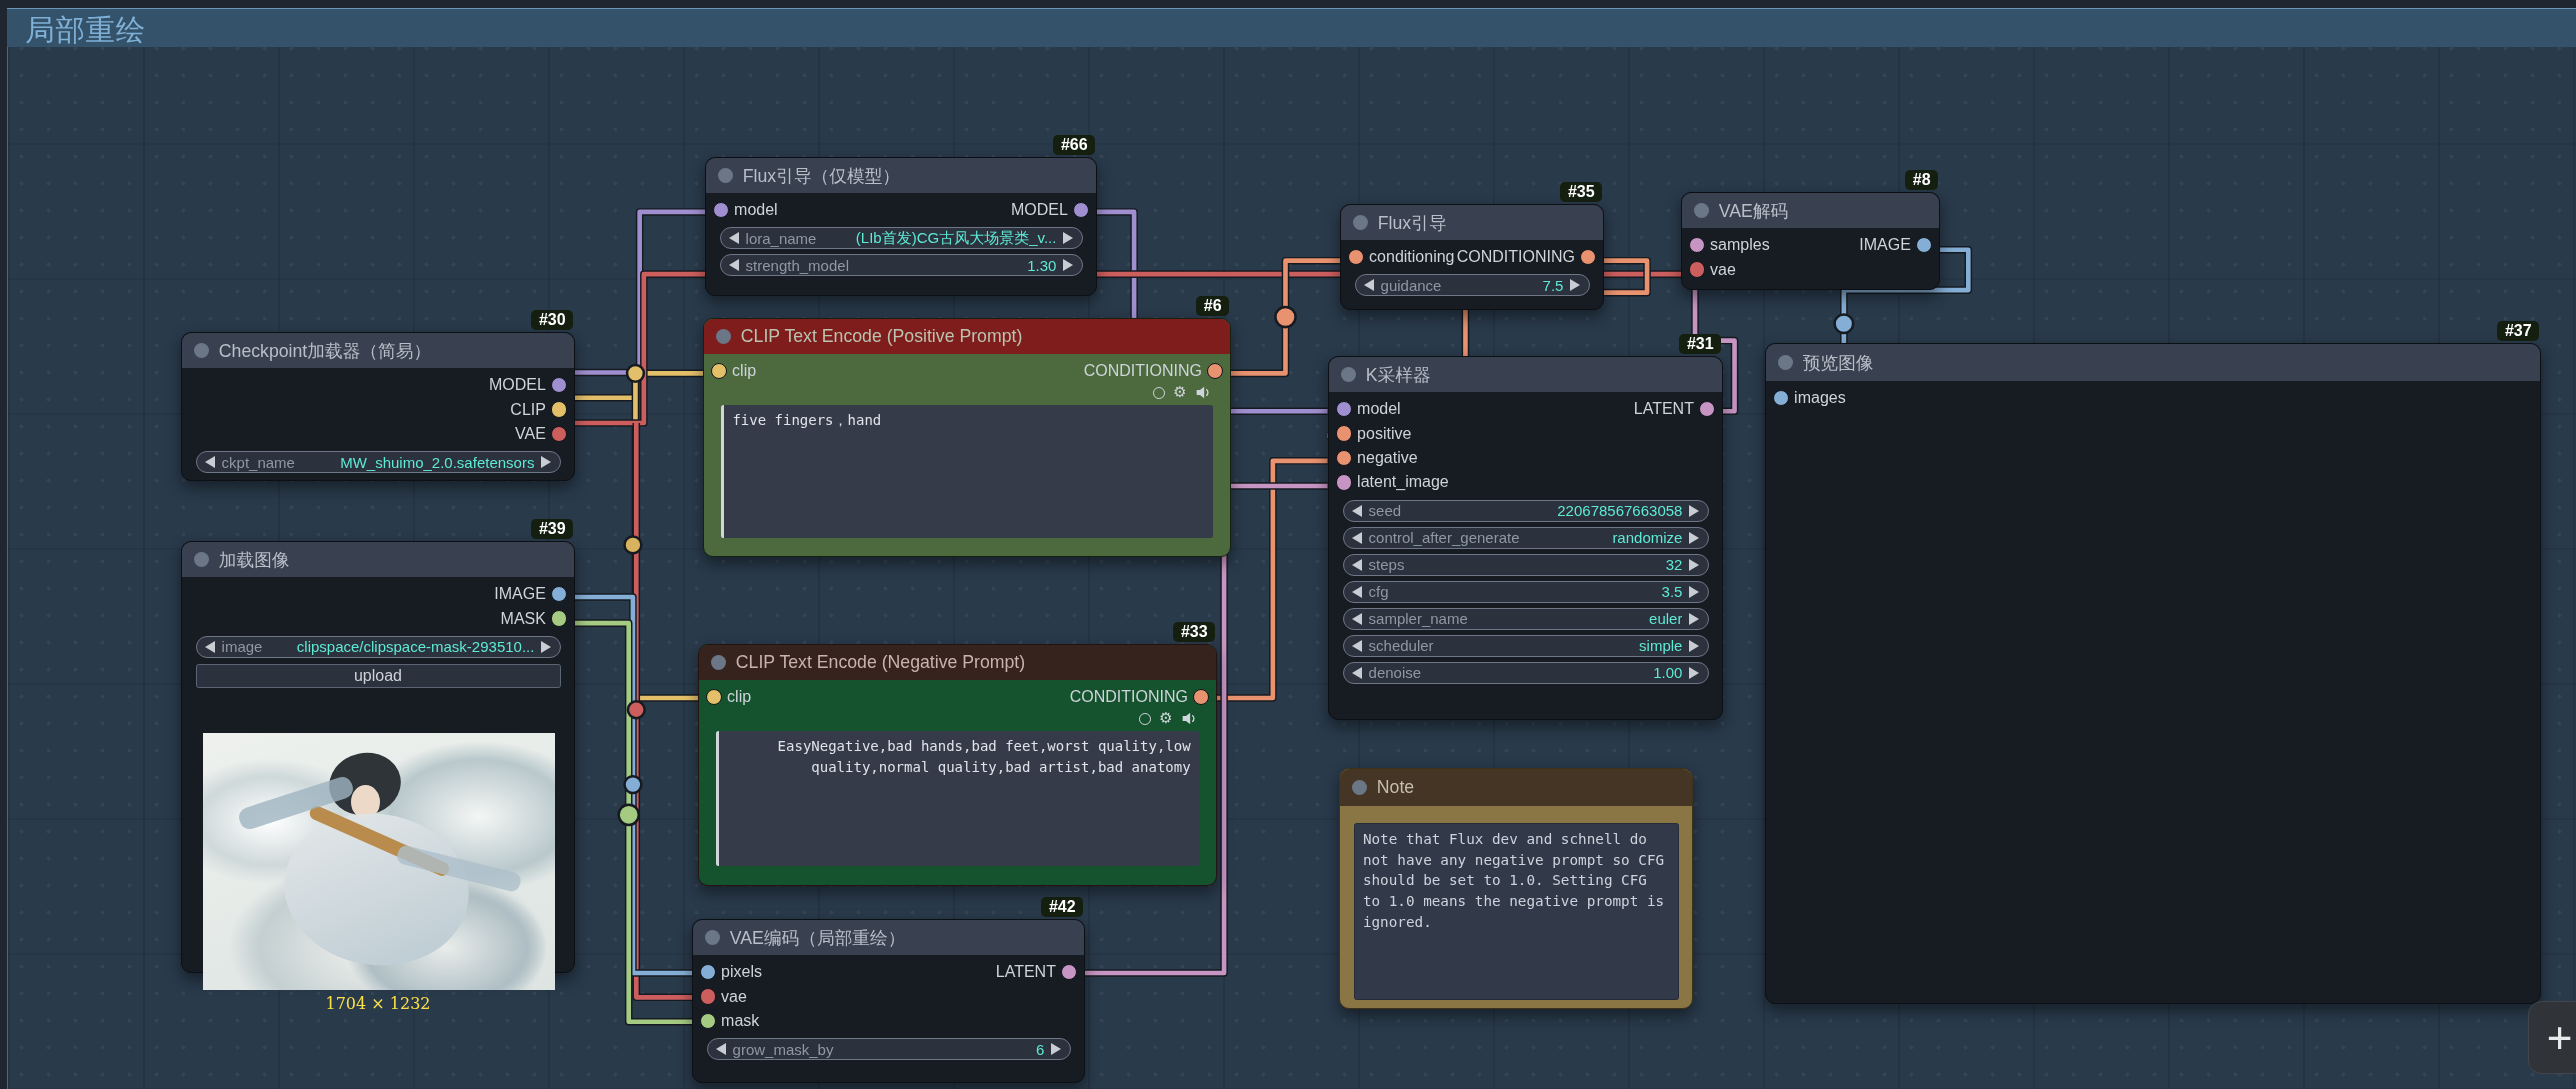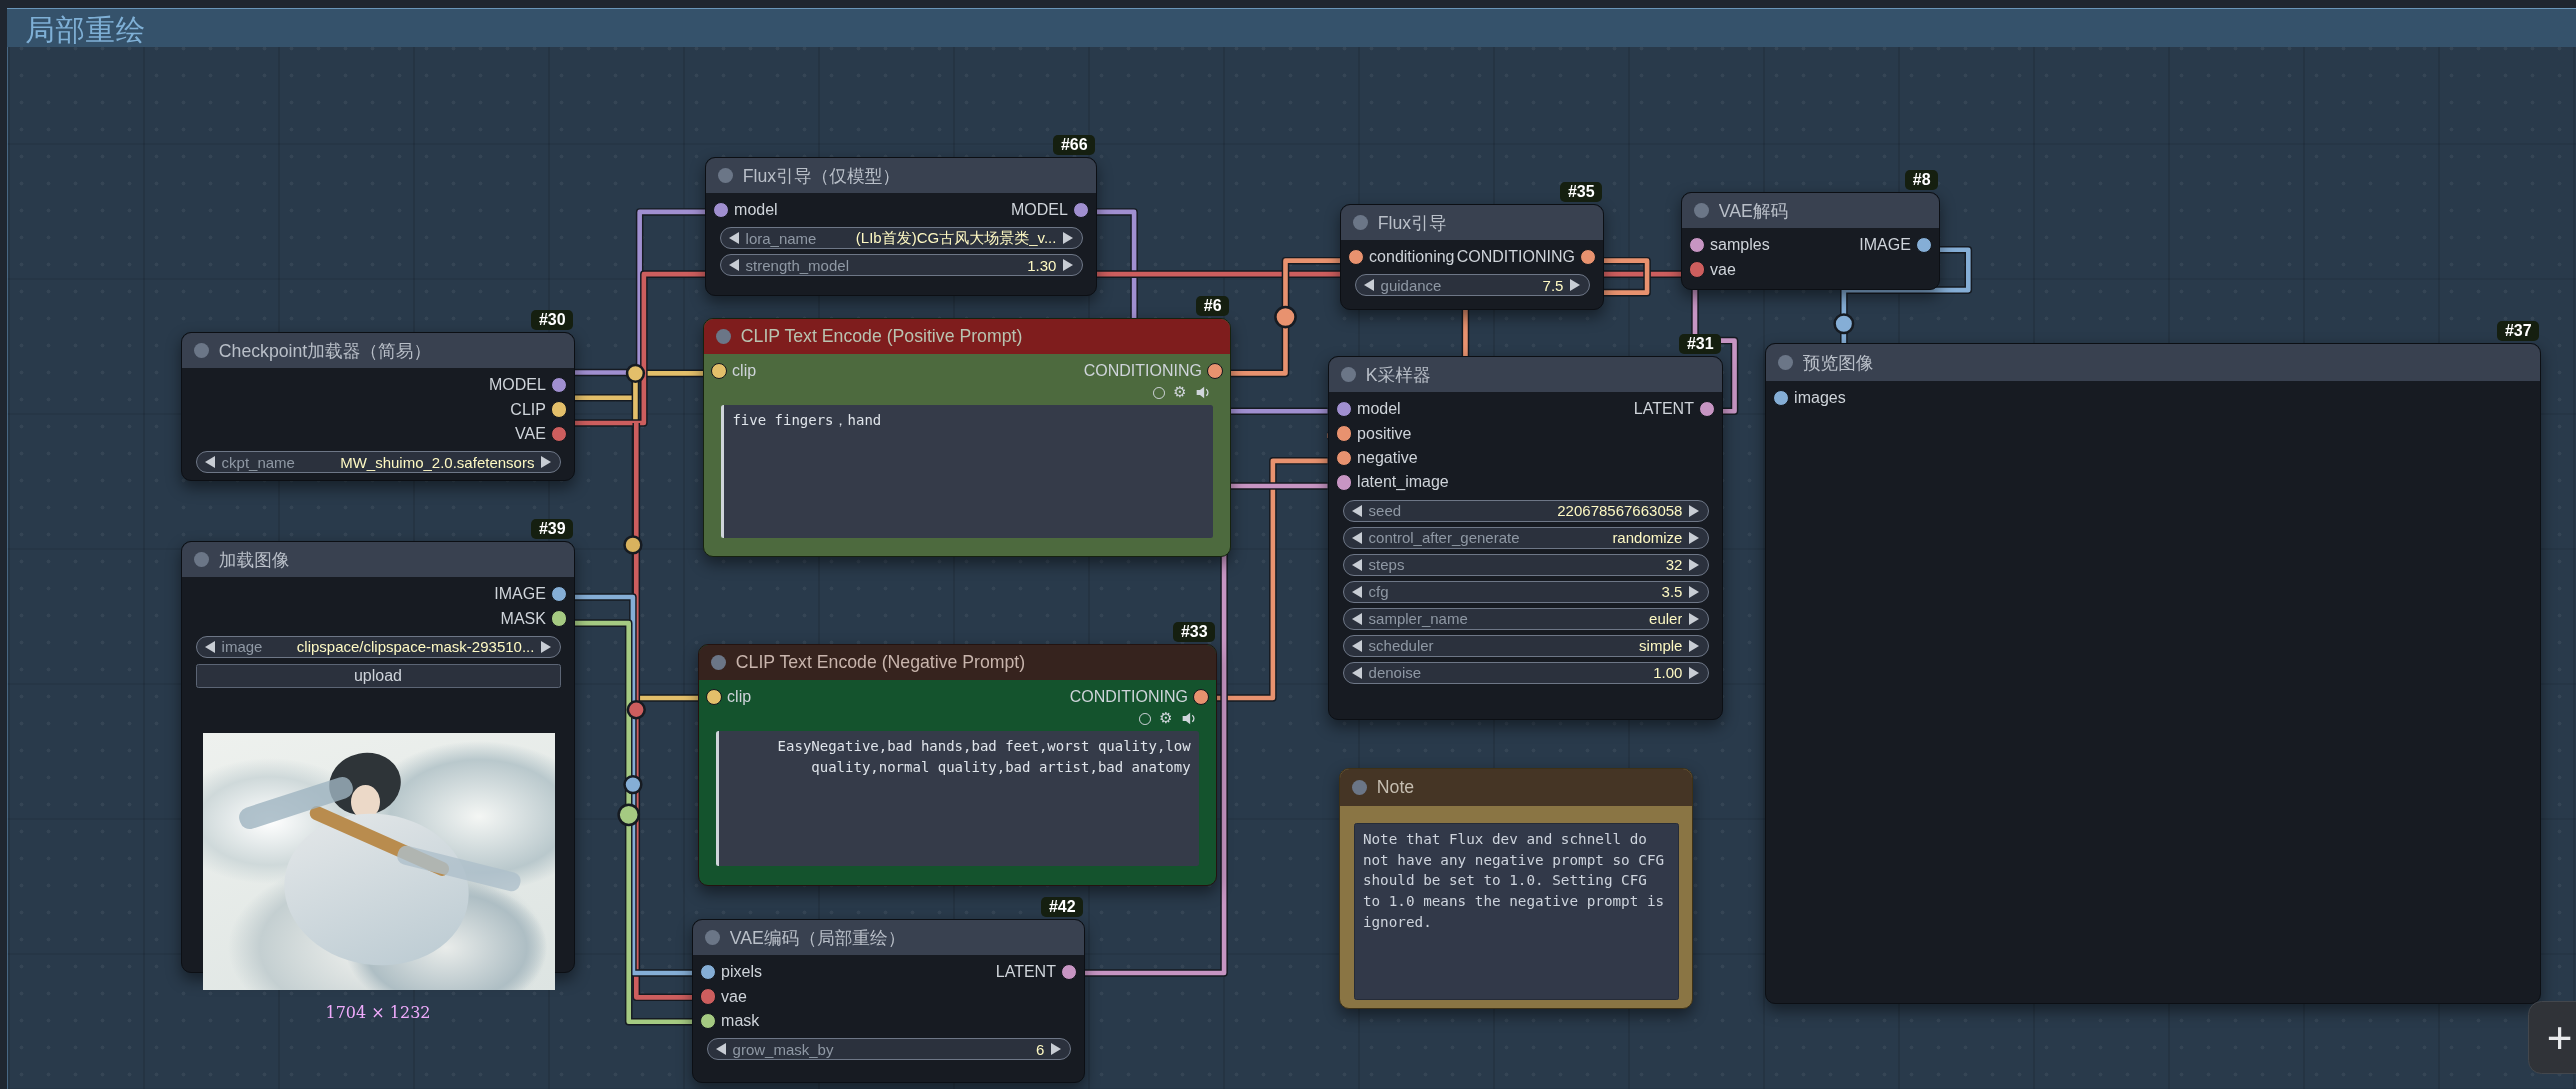--- a/index.html
+++ b/index.html
@@ -68,21 +68,21 @@
   .c-latent{background:#c795c3;}
   .pin .pdot{margin-left:-5px;} .pout .pdot{margin-right:-5px;}
   
   .widget{
     margin:5px 13.5px 0 13.5px;height:22px;border-radius:11.8px;
     background:#2b313d;border:1.7px solid #6e7787;
     display:flex;align-items:center;padding:0 8.4px;gap:6.7px;
     box-sizing:border-box;
   }
   .wlabel{font-size:15px;color:#8f98a4;white-space:nowrap;}
-  .wvalue{font-size:15px;color:#fef9c3;margin-left:auto;white-space:nowrap;
+  .wvalue{font-size:15px;color:#5eead4;margin-left:auto;white-space:nowrap;
           overflow:hidden;text-overflow:ellipsis;}
   .arr{width:0;height:0;border-top:6.7px solid transparent;border-bottom:6.7px solid transparent;flex:0 0 auto;}
   .arr.left{border-right:10px solid #c8cdd4;}
   .arr.right{border-left:10px solid #c8cdd4;}
   .btn{
     margin:6.7px 13.5px 0 13.5px;height:22px;background:#2b313d;
     border:0.8px solid #5c6575;border-radius:2.5px;
     display:flex;align-items:center;justify-content:center;
     font-size:16px;color:#ced3da;
   }
@@ -109,22 +109,22 @@
   .node.note .ntitle{color:#c5bdb0;}
   .node.note .tarea{background:#323949;border-left:none;border:0.8px solid #262c38;color:#cdd3dc;font-size:14.3px;}
   
   .imgprev{
     position:absolute;left:21px;top:156px;width:352px;height:257px;
     background:linear-gradient(160deg,#eef1ee,#dde4e2);
     overflow:hidden;
   }
   .blob{position:absolute;border-radius:50%;}
   .resolution{
-    position:absolute;left:0;right:0;top:426px;text-align:center;
-    font-family:"DejaVu Serif",serif;font-size:16px;color:#f0abfc;
+    position:absolute;left:0;right:0;top:417px;text-align:center;
+    font-family:"DejaVu Serif",serif;font-size:16px;color:#fde047;
   }
   
   .node.preview .nheader{height:37px;}
   
   .plusbtn{
     position:absolute;left:2528px;top:1001px;width:61px;height:71px;
     background:#303338;border:0.8px solid #43474d;border-radius:13.5px;
     z-index:4;display:flex;align-items:center;justify-content:center;
     color:#e8eaec;font-size:44px;font-weight:300;line-height:1;
   }

